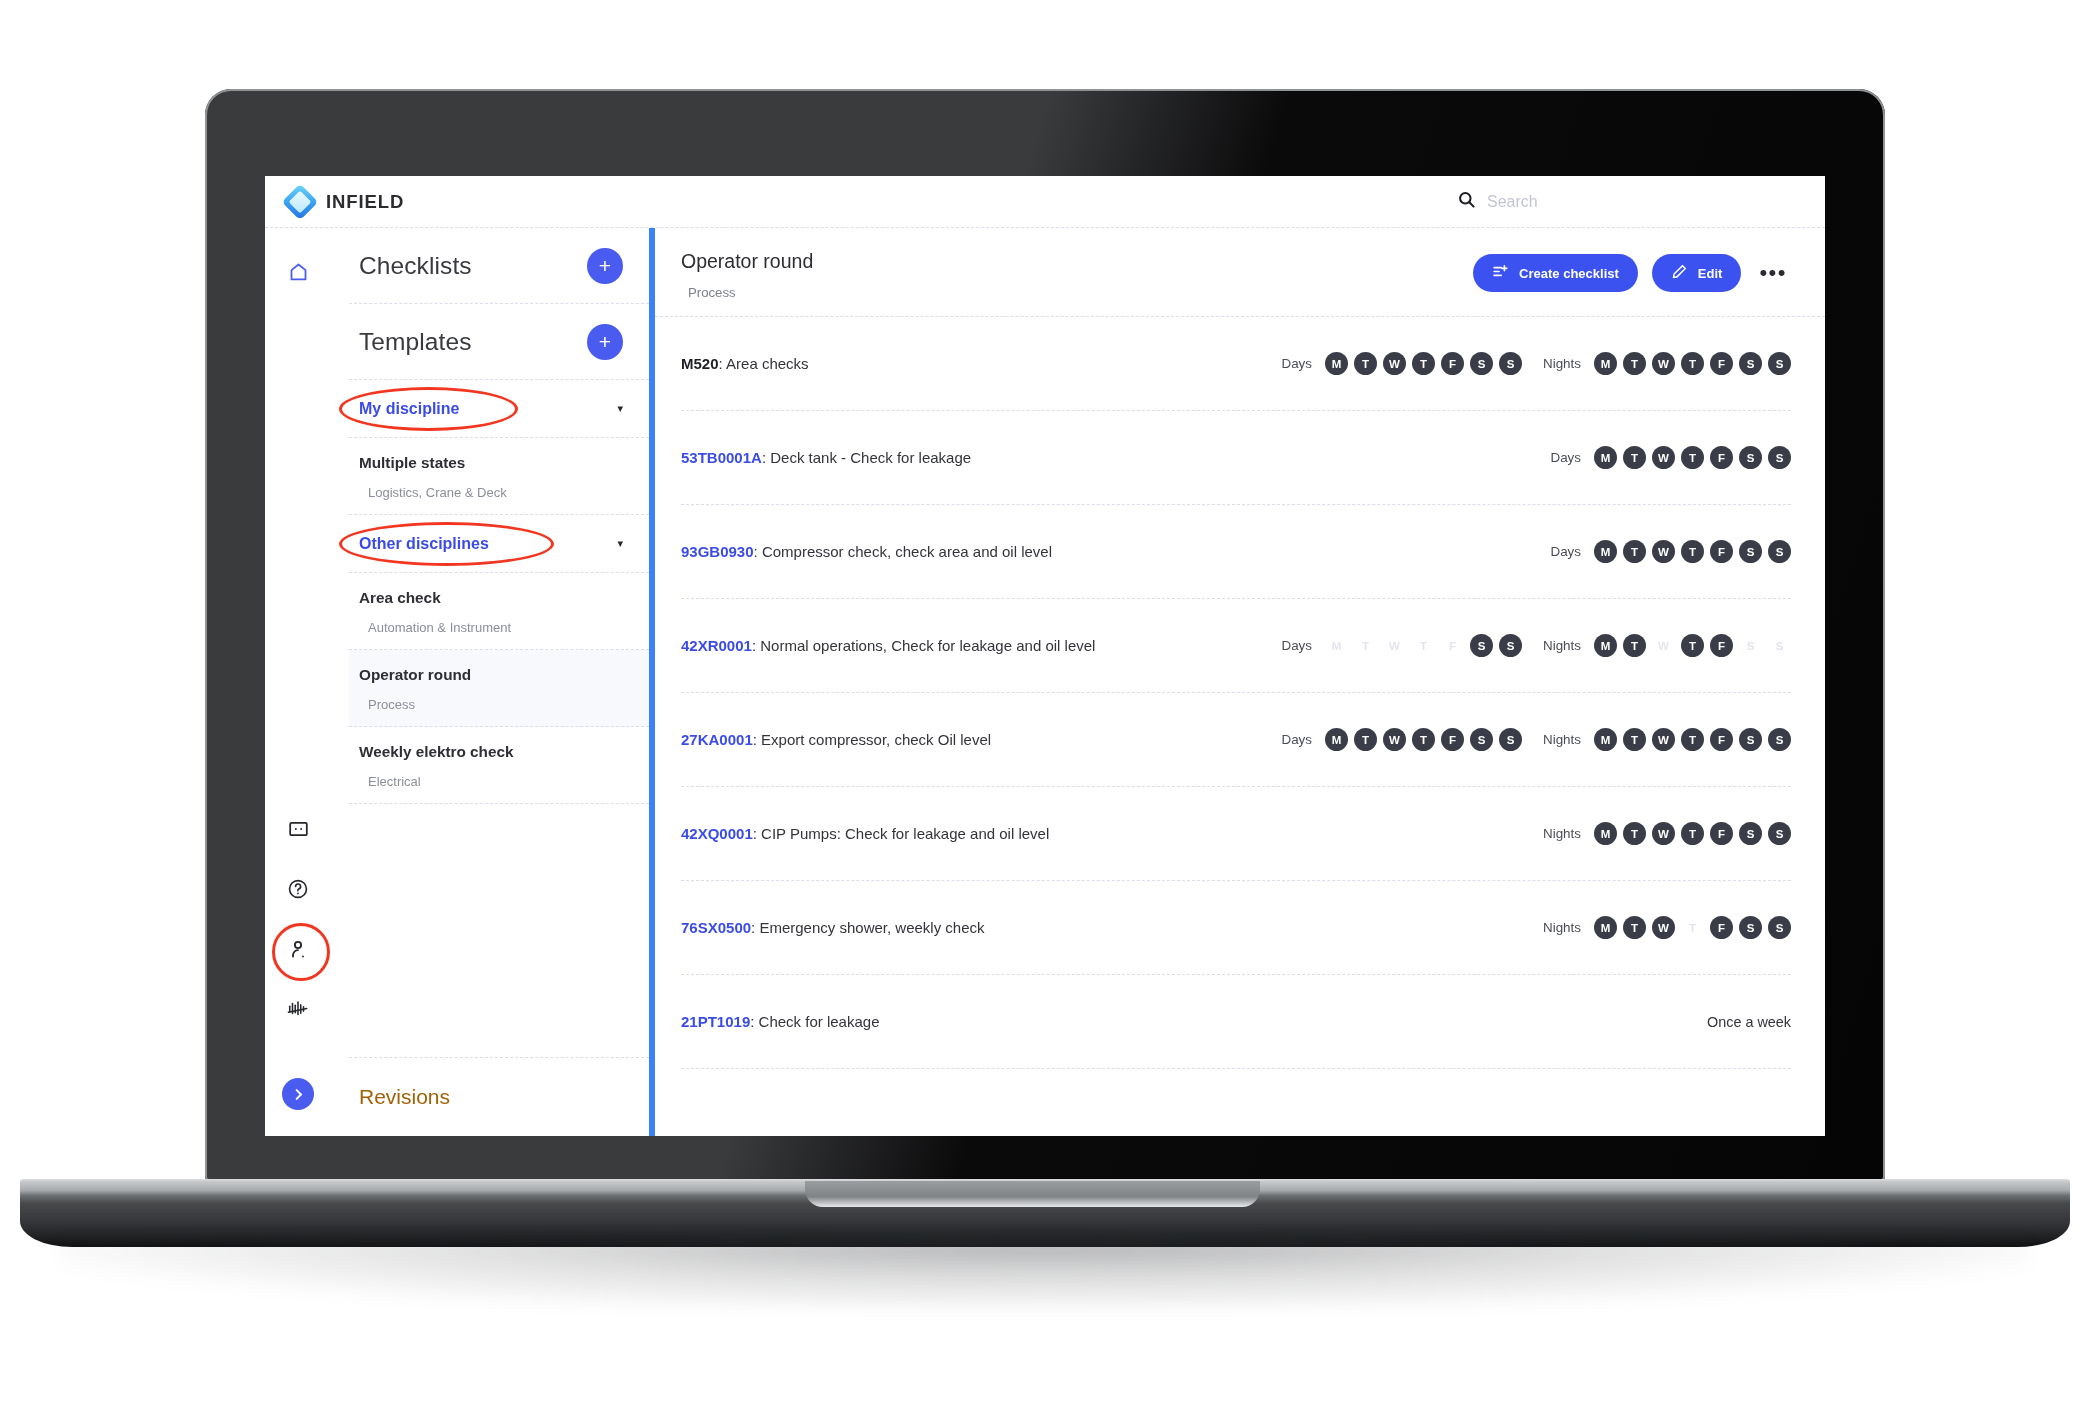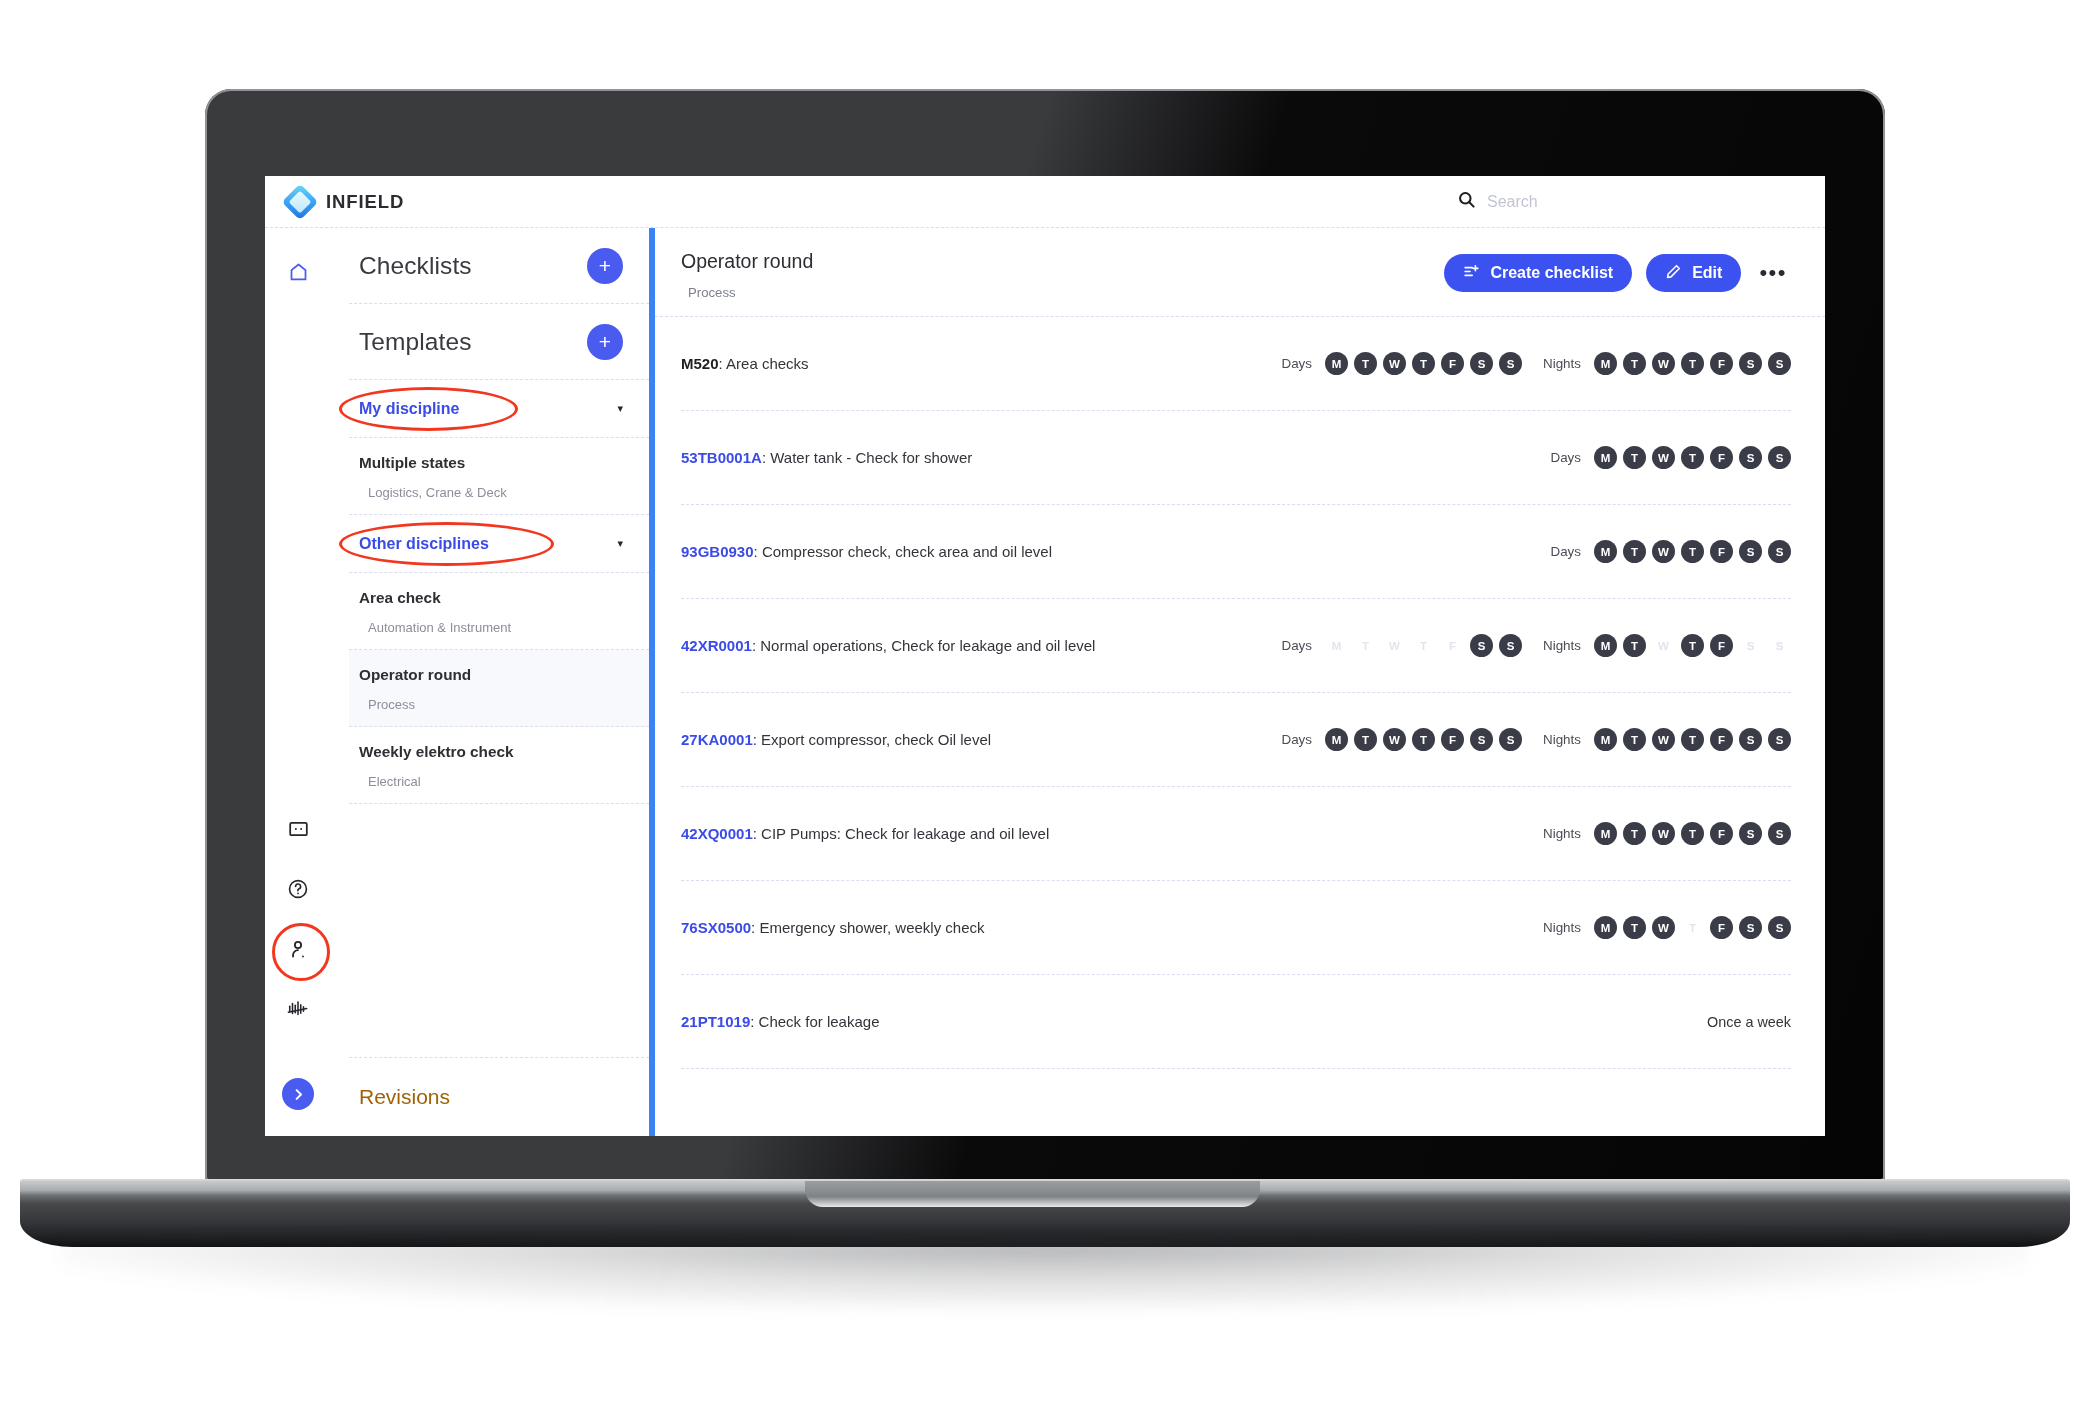--- a/index.html
+++ b/index.html
@@ -285,21 +285,21 @@
   .pill-btn {
     background: #3c52f0;
     color: #fff;
     border: none;
     border-radius: 20px;
     height: 38px;
     padding: 0 19px;
     display: flex;
     align-items: center;
     gap: 10px;
-    font-size: 16px;
+    font-size: 13px;
     font-weight: 700;
     cursor: pointer;
     font-family: "Liberation Sans", sans-serif;
     white-space: nowrap;
   }
   #more-btn {
     background: none; border: none; cursor: pointer;
     color: #2a2b30; font-size: 22px; letter-spacing: 1.5px;
     line-height: 1; padding: 0 4px;
     font-family: "Liberation Sans", sans-serif;
@@ -514,21 +514,21 @@
                       <div class="dot">W</div>
                       <div class="dot">T</div>
                       <div class="dot">F</div>
                       <div class="dot">S</div>
                       <div class="dot">S</div>
                     </div>
                   </div>
                 </div>
               </div>
               <div class="task-row">
-                <div class="task-text"><span class="task-tag">53TB0001A</span><span>: Water tank - Check for shower</span></div>
+                <div class="task-text"><span class="task-tag">53TB0001A</span><span>: Deck tank - Check for leakage</span></div>
                 <div class="sched">
                   <div class="sched-line">
                     <div class="sched-label">Days</div>
                     <div class="dots">
                       <div class="dot">M</div>
                       <div class="dot">T</div>
                       <div class="dot">W</div>
                       <div class="dot">T</div>
                       <div class="dot">F</div>
                       <div class="dot">S</div>

